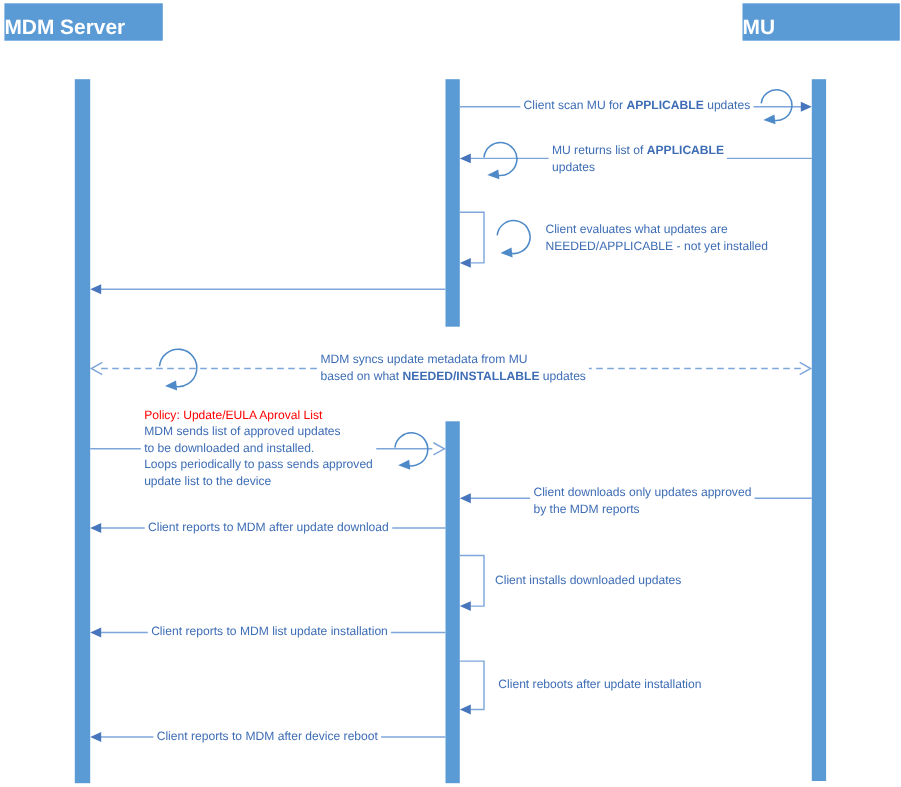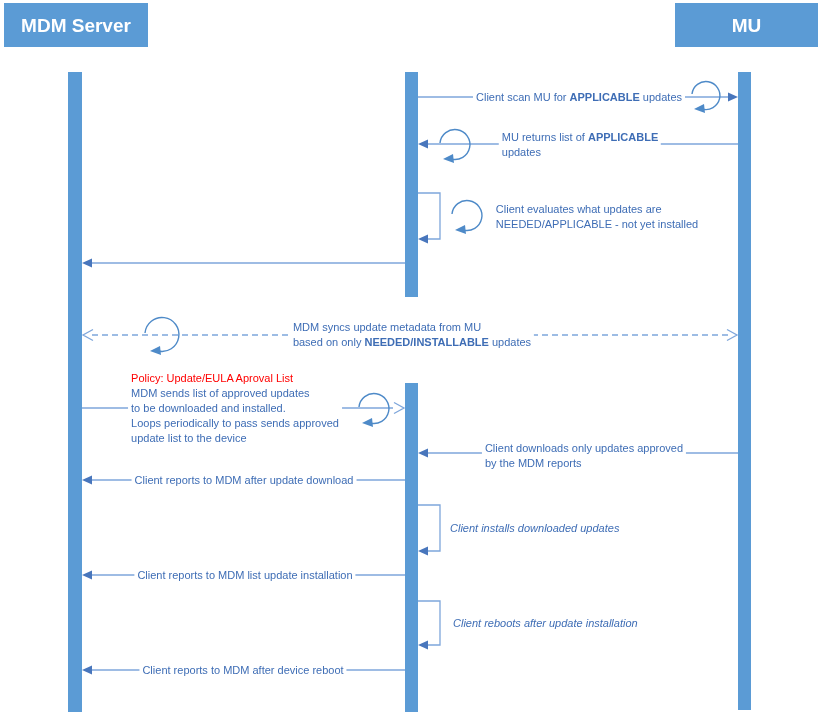--- a/index.html
+++ b/index.html
@@ -11,39 +11,38 @@
     --text:#3E6DB5;
     --header-text:#FFFFFF;
     --policy-red:#FF0000;
   }
   html,body{margin:0;padding:0;background:#fff;}
   #canvas{
     position:relative;width:819px;height:715px;background:#fff;overflow:hidden;
     font-family:"Liberation Sans",sans-serif;
   }
   .actor{
-    position:absolute;top:3px;height:44px;background:var(--actor-fill);
+    position:absolute;top:3px;height:34px;background:var(--actor-fill);
     color:var(--header-text);font-weight:bold;font-size:19px;line-height:46px;
-    text-align:center;
   }
   .bar{position:absolute;width:14px;background:var(--bar-fill);}
   svg.wires{position:absolute;left:0;top:0;}
   .wire{stroke:var(--line);stroke-width:1.3;fill:none;}
   .wire.dashed{stroke-dasharray:6 4;}
   .ahead{fill:var(--arrow);stroke:none;}
   .openhead{stroke:var(--line);stroke-width:1.3;fill:none;}
   .loop{stroke:var(--loop);stroke-width:1.4;fill:none;}
   .loophead{fill:var(--loop);stroke:none;}
   .lbl{
     position:absolute;transform:translate(-50%,-50%);
     background:#fff;color:var(--text);font-size:11px;line-height:15px;
     padding:0 3px;
   }
   .lbl > div{white-space:nowrap;}
-  .lbl.leftal{transform:translateY(-50%);text-align:left;background:transparent;padding:0;font-style:italic;}
+  .lbl.leftal{transform:translateY(-50%);text-align:left;background:transparent;padding:0;}
   .b{font-weight:bold;}
   .red{color:var(--policy-red);}
 </style>
 </head>
 <body>
 
 <div id="canvas">
 
   <div class="actor" style="left:4px;width:144px">MDM Server</div>
   <div class="actor" style="left:675px;width:143px">MU</div>
@@ -113,21 +112,21 @@
   </div>
 
   <div class="lbl" style="left:597px;top:217px">
     <div><span>Client evaluates what updates are</span></div>
     <div><span>NEEDED/APPLICABLE - not yet installed</span></div>
   </div>
 
 
   <div class="lbl" style="left:412px;top:335px">
     <div><span>MDM syncs update metadata from MU</span></div>
-    <div><span>based on only </span><span class="b">NEEDED/INSTALLABLE</span><span> updates</span></div>
+    <div><span>based on what </span><span class="b">NEEDED/INSTALLABLE</span><span> updates</span></div>
   </div>
 
   <div class="lbl" style="left:235px;top:408px">
     <div class="red">Policy: Update/EULA Aproval List</div>
     <div><span>MDM sends list of approved updates</span></div>
     <div><span>to be downloaded and installed.</span></div>
     <div><span>Loops periodically to pass sends approved</span></div>
     <div><span>update list to the device</span></div>
   </div>
 

